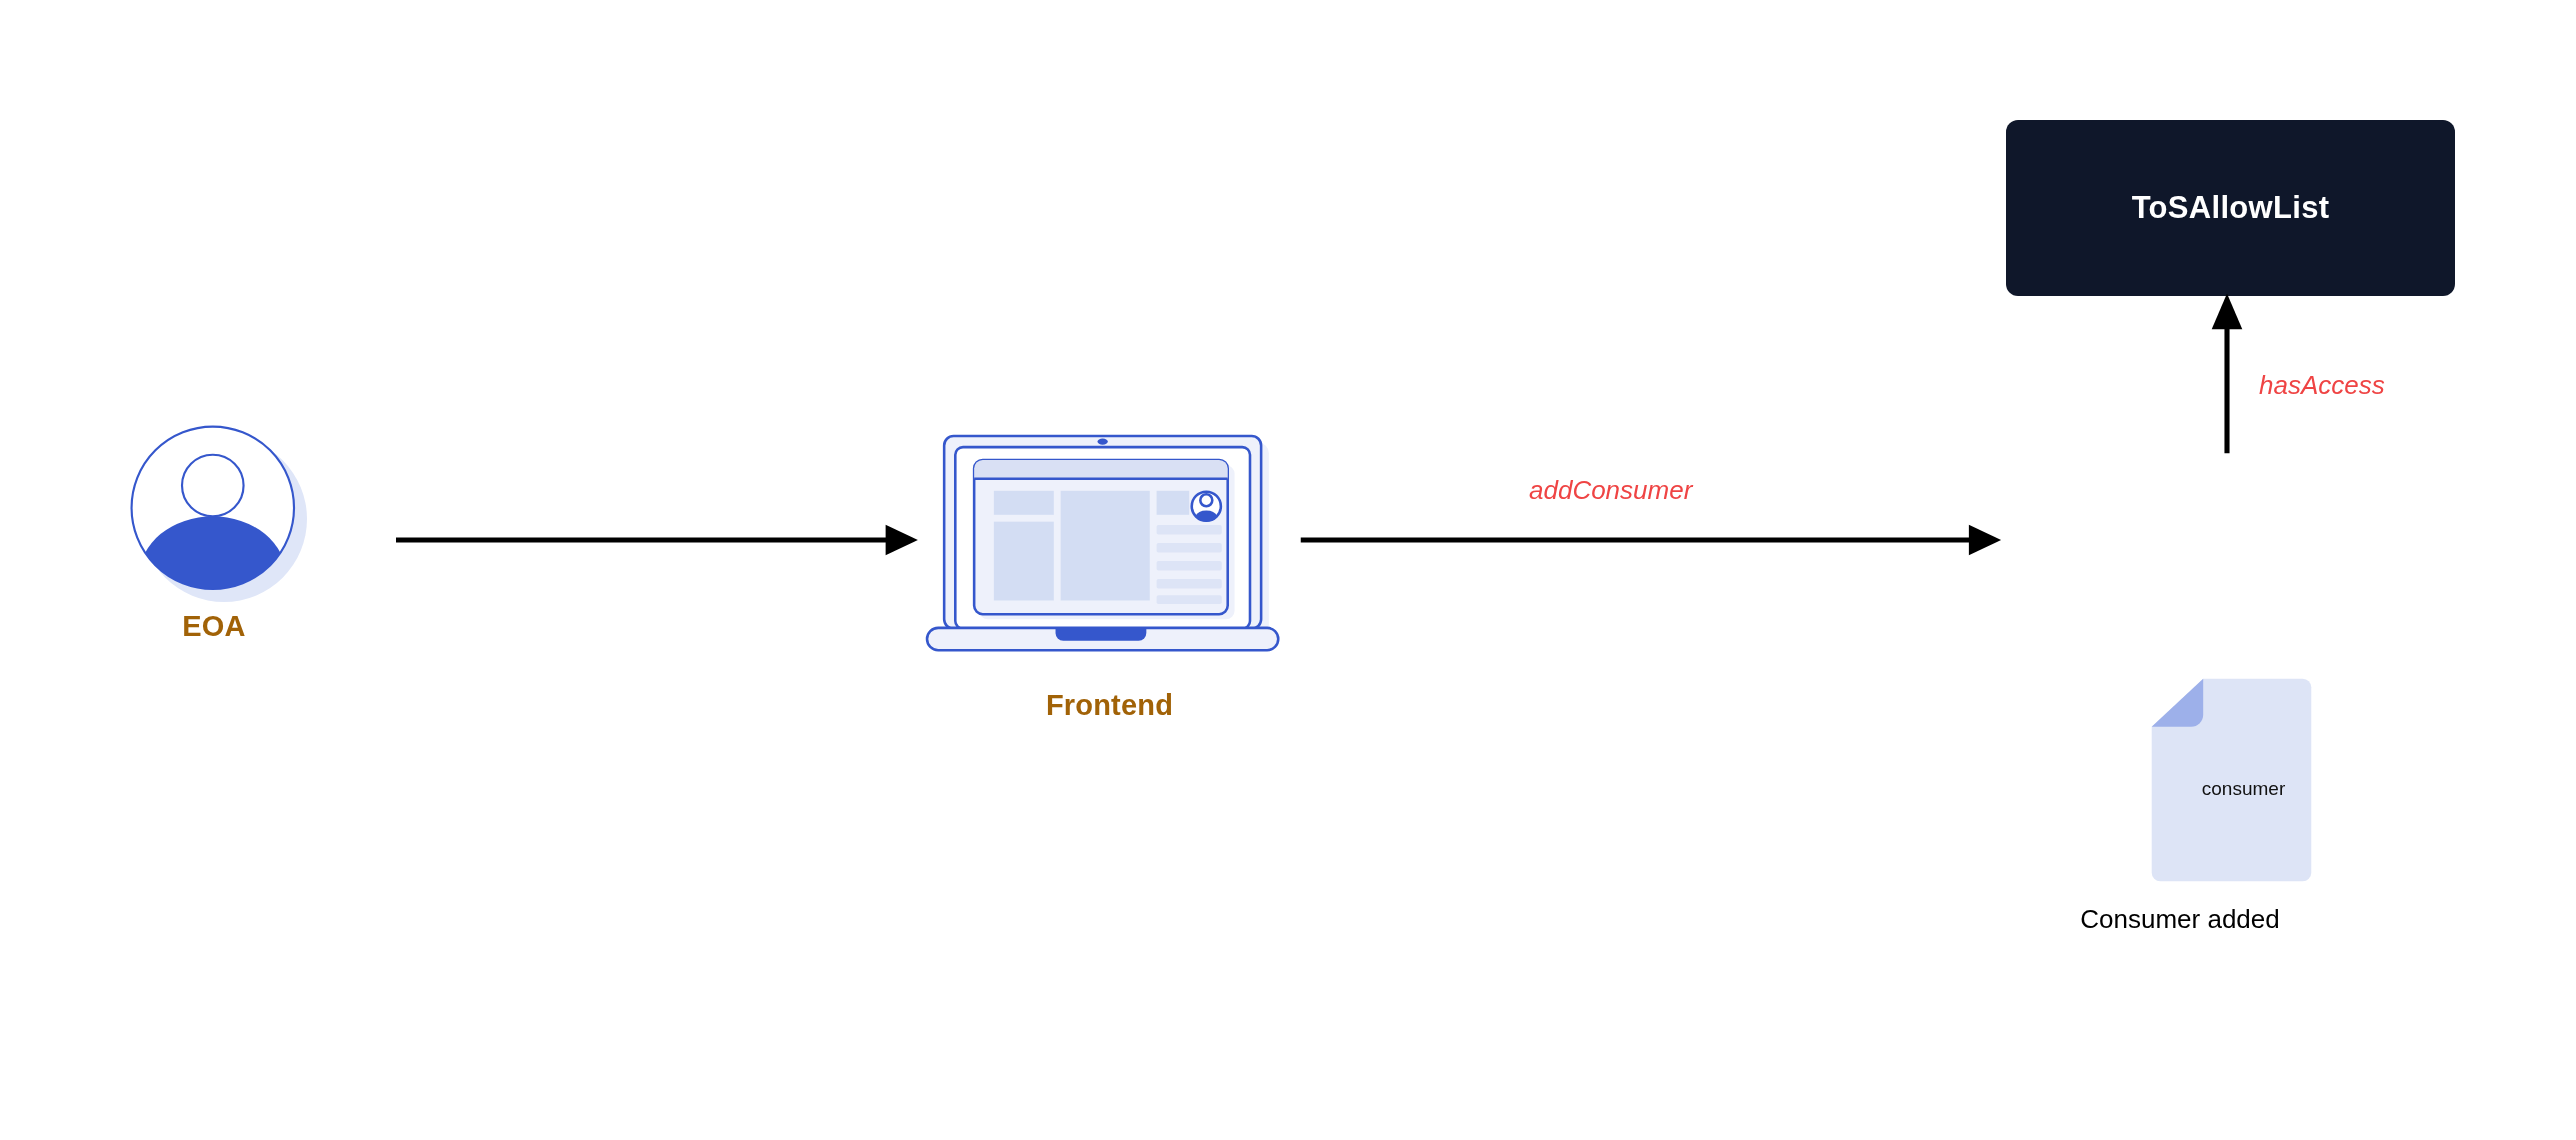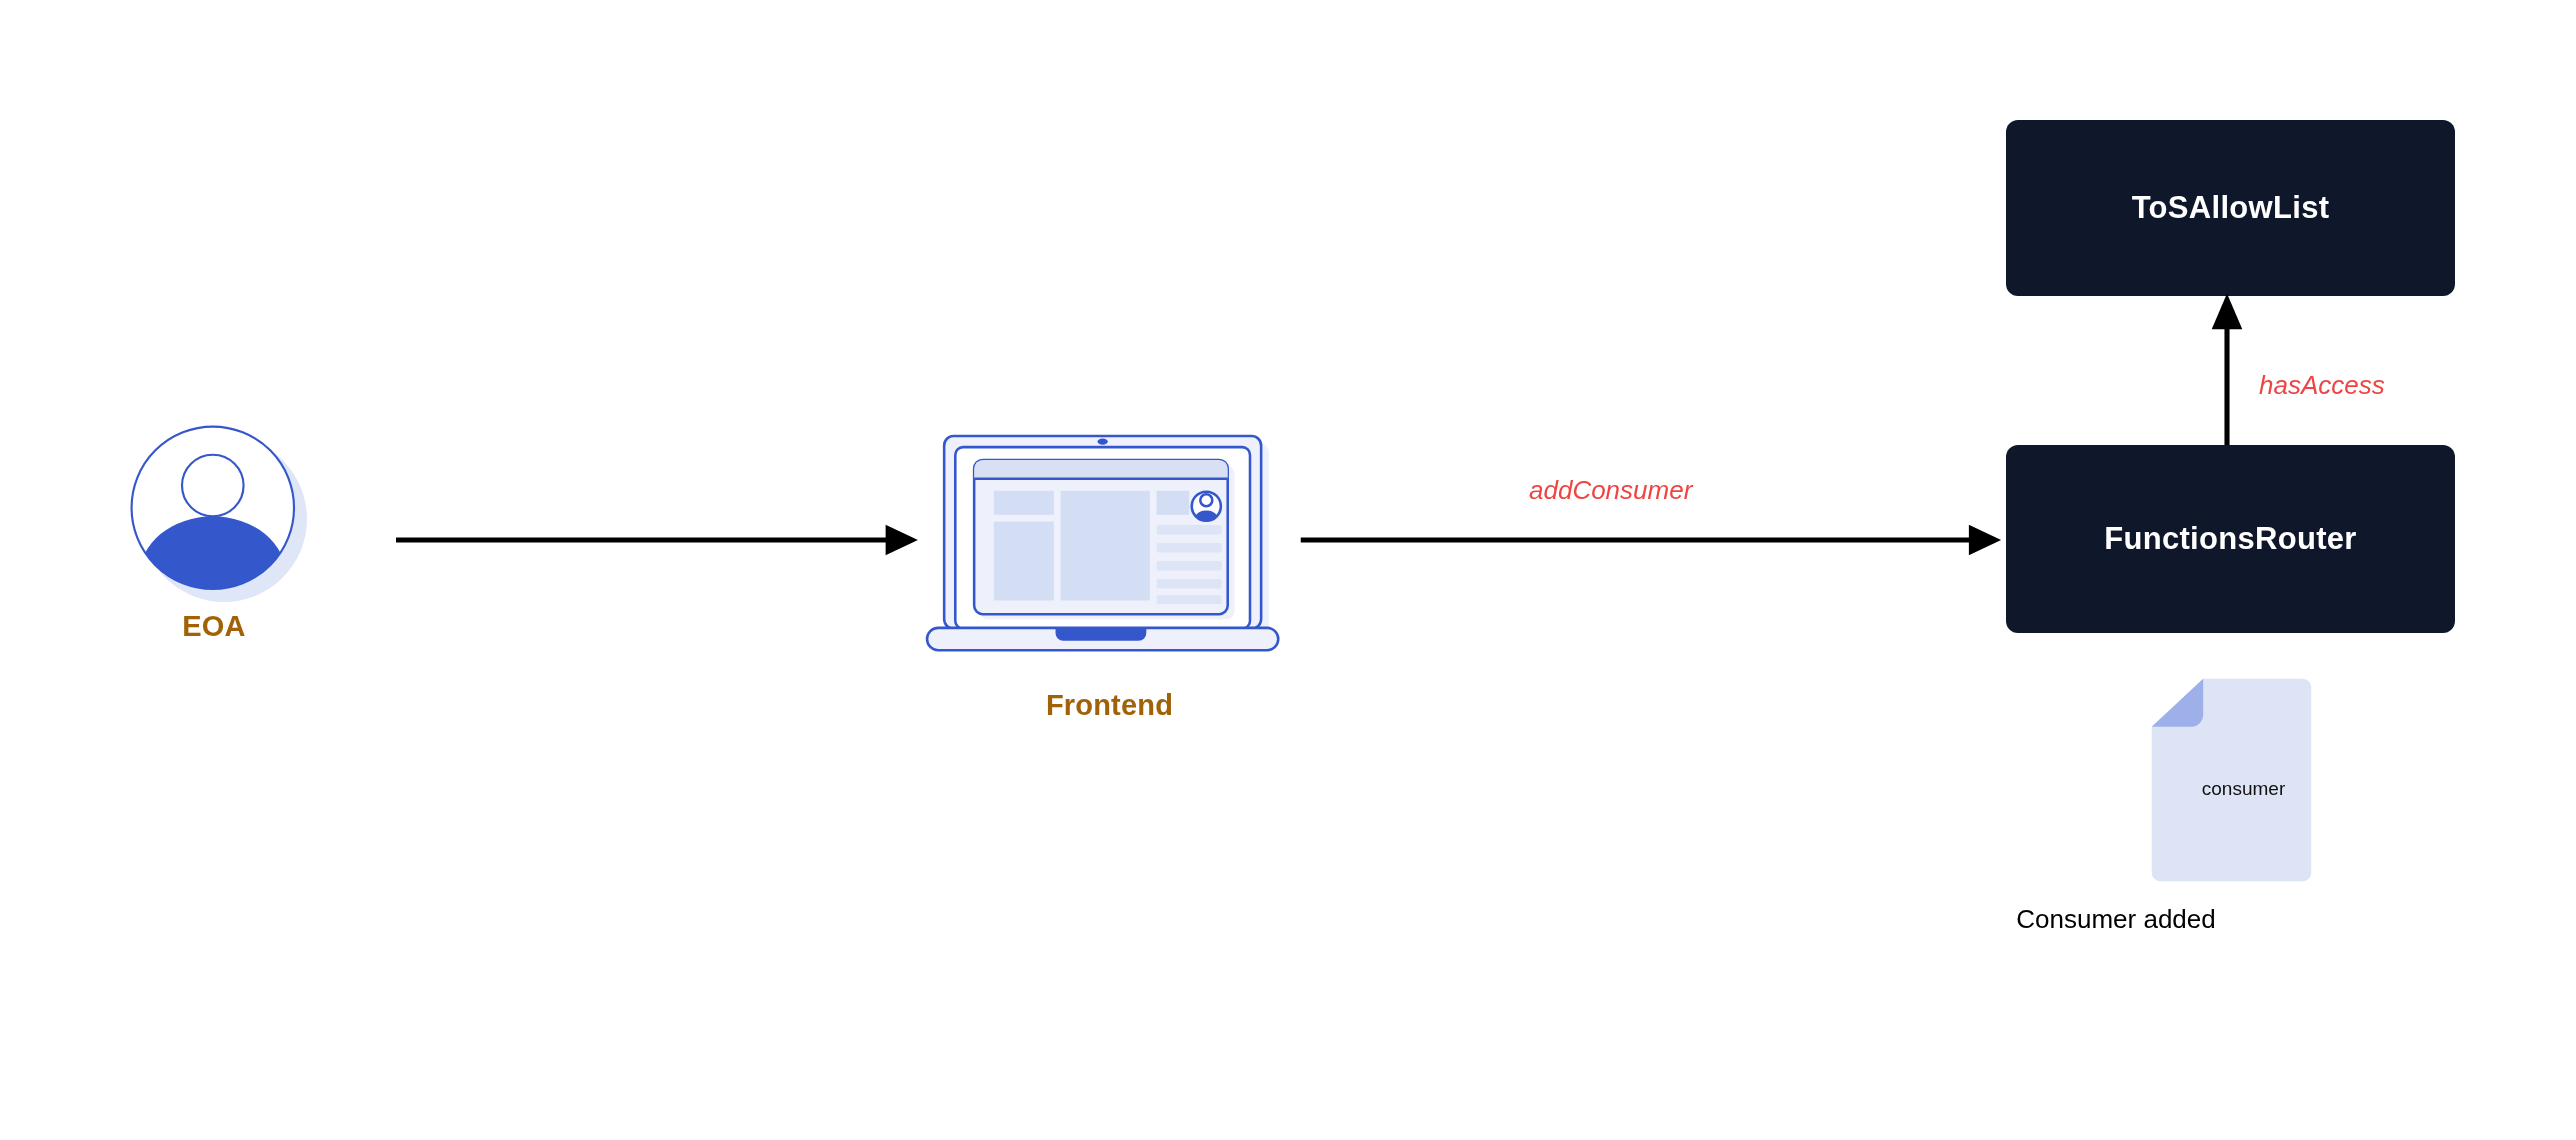--- a/index.html
+++ b/index.html
@@ -105,21 +105,21 @@
   .doc-label {
     position: absolute;
     left: 12px; top: 101px;
     width: 163px;
     text-align: center;
     font-size: 19px;
     color: #111111;
   }
   #consumer-added-caption {
     position: absolute;
-    left: 1936px; top: 904px;
+    left: 2000px; top: 904px;
     width: 360px;
     text-align: center;
     font-size: 26px;
     color: #000000;
   }
 </style>
 </head>
 <body>
 
 <div id="canvas">
@@ -202,23 +202,20 @@
   <div class="contract-box" id="tos-allow-list-box">
     <span>ToSAllowList</span>
   </div>
 
   <svg class="arrow-svg" id="arrow-router-tos" width="34" height="163" viewBox="0 0 40 190">
     <line x1="20" y1="190" x2="20" y2="40" stroke="#000000" stroke-width="6"></line>
     <polygon points="2,44 20,2 38,44" fill="#000000"></polygon>
   </svg>
   <div class="edge-label" id="label-has-access">hasAccess</div>
 
-  <div class="contract-box" id="functions-router-box">
-    <span>FunctionsRouter</span>
-  </div>
 
   <div id="consumer-doc-node">
     <div class="doc-wrap">
       <svg width="163" height="206" viewBox="0 0 190 240">
         <path d="M62 2 H178 a10 10 0 0 1 10 10 V228 a10 10 0 0 1 -10 10 H12
                  a10 10 0 0 1 -10 -10 V58 Z" fill="#dde4f6"></path>
         <path d="M62 2 V44 a14 14 0 0 1 -14 14 H2 Z" fill="#9db0ea"></path>
       </svg>
       <div class="doc-label">consumer</div>
     </div>

